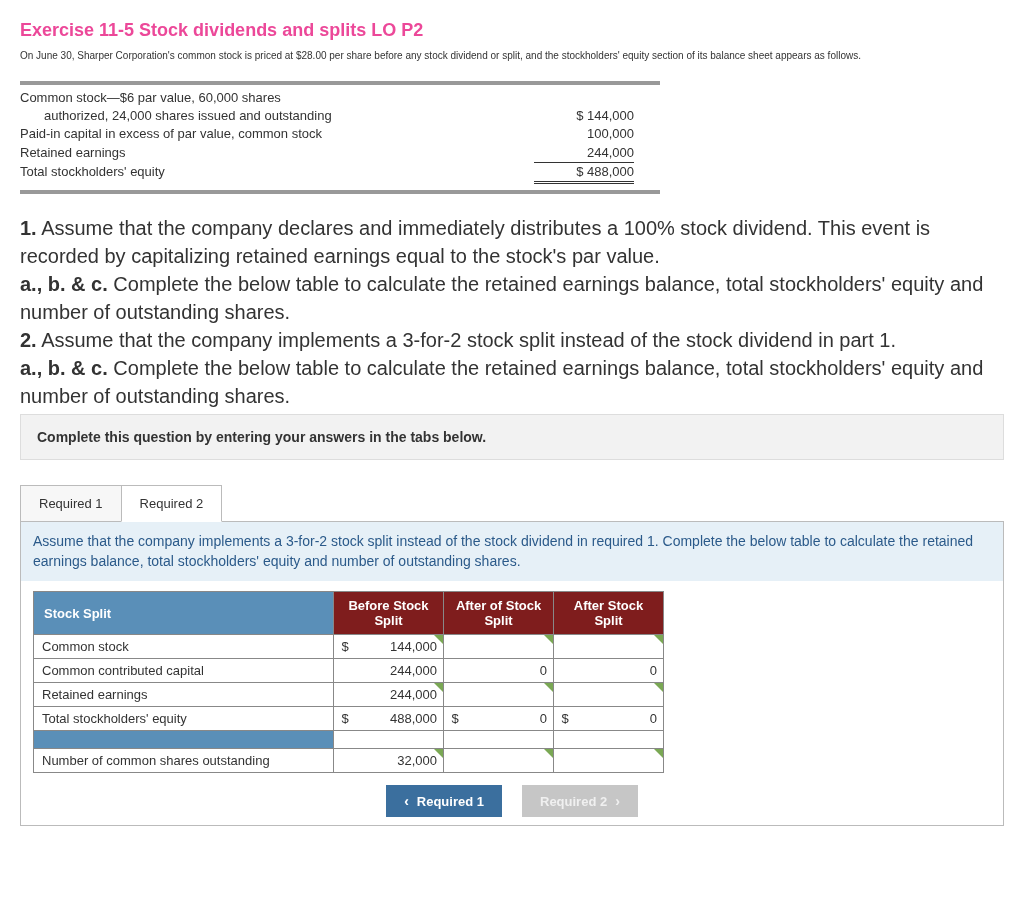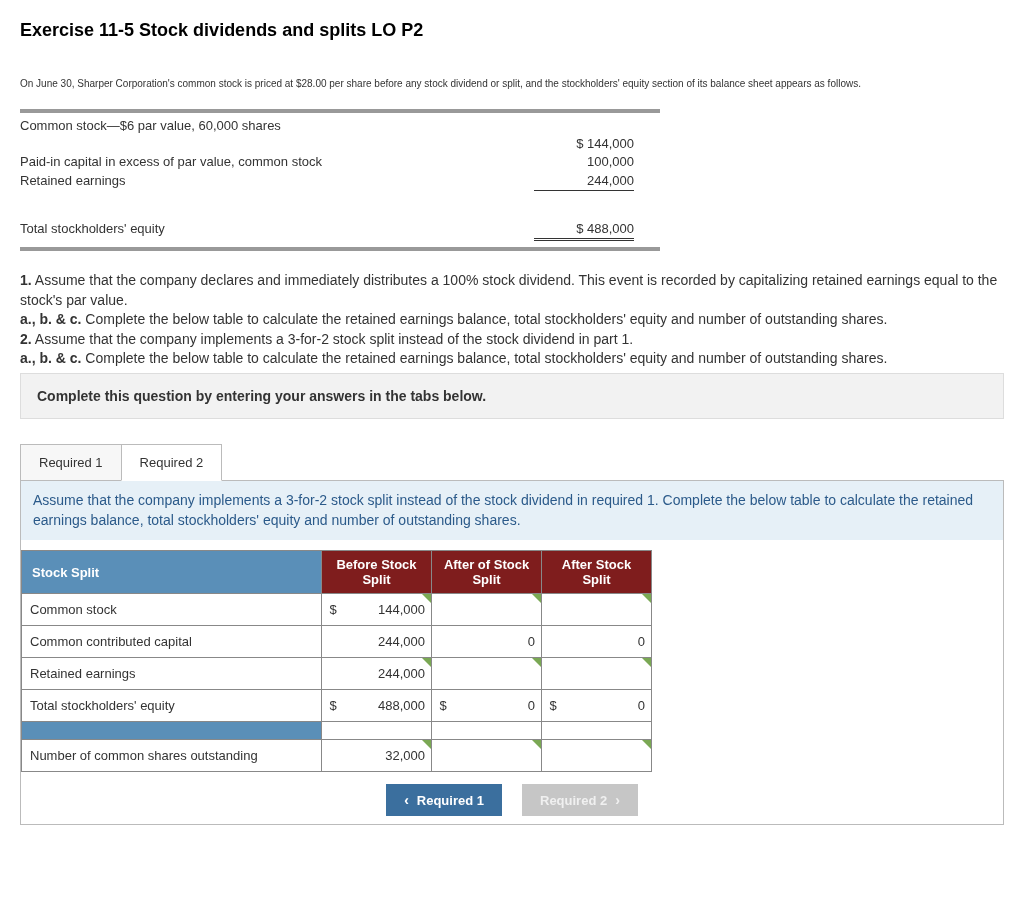--- a/index.html
+++ b/index.html
@@ -11,22 +11,22 @@
       font-family: Arial, Helvetica, sans-serif;
       font-size: 14px;
       color: #333;
       padding: 20px;
       background: #fff;
       width: 1024px;
     }
     h1 {
       font-size: 18px;
       font-weight: bold;
-      margin-bottom: 36px;
-      color: #000000;
+      margin-bottom: 8px;
+      color: #ec4899;
     }
     .intro {
       font-size: 10px;
       margin-bottom: 18px;
       line-height: 1.4;
     }
     .ledger-wrap {
       margin-bottom: 6px;
     }
     .hr-bar {
@@ -58,21 +58,21 @@
     .ledger-fill {
       flex: 1;
     }
     .underline-single {
       border-bottom: 1px solid #333;
     }
     .underline-double {
       border-bottom: 3px double #333;
     }
     .qtext {
-      font-size: 14px;
+      font-size: 20px;
       line-height: 1.4;
       margin-top: 20px;
     }
     .qtext b {
       font-weight: bold;
     }
     .instruction-box {
       background: #f2f2f2;
       border: 1px solid #ddd;
       padding: 14px 16px;
@@ -109,21 +109,21 @@
     }
     .panel-desc {
       background: #e6f0f7;
       color: #2b5a8a;
       padding: 10px 12px;
       font-size: 14px;
       line-height: 1.4;
     }
     .dtable {
       border-collapse: collapse;
-      margin: 10px 8px 0 0;
+      margin: 10px 8px 0 12px;
     }
     .dtable th, .dtable td {
       border: 1px solid #888;
       font-size: 13px;
     }
     .dtable th {
       background: #7f1d1d;
       color: #fff;
       font-weight: bold;
       text-align: center;
@@ -131,21 +131,21 @@
       vertical-align: middle;
     }
     .dtable th.row-head {
       background: #5a8fb8;
       color: #fff;
       text-align: left;
       padding: 8px 10px;
     }
     .dtable td {
       padding: 0;
-      height: 32px;
+      height: 24px;
       background: #fff;
     }
     .dtable td.label-cell {
       padding: 4px 8px;
       background: #fff;
     }
     .col-label { width: 300px; }
     .col-val { width: 110px; }
     .num-cell {
       display: flex;
@@ -219,37 +219,38 @@
 
 <p class="intro">On June 30, Sharper Corporation's common stock is priced at $28.00 per share before any stock dividend or split, and the stockholders' equity section of its balance sheet appears as follows.</p>
 
 <div class="ledger-wrap">
   <div class="hr-bar"></div>
   <div class="ledger">
     <div class="ledger-row">
       <span class="ledger-label">Common stock—$6 par value, 60,000 shares</span>
     </div>
     <div class="ledger-row">
+      <span class="ledger-label indent">authorized, 24,000 shares issued and outstanding</span>
       <span class="ledger-fill"></span>
       <span class="ledger-value" style="margin-right:370px;">$ 144,000</span>
     </div>
     <div class="ledger-row">
       <span class="ledger-label">Paid-in capital in excess of par value, common stock</span>
       <span class="ledger-fill"></span>
       <span class="ledger-value" style="margin-right:370px;">100,000</span>
     </div>
     <div class="ledger-row">
       <span class="ledger-label">Retained earnings</span>
       <span class="ledger-fill"></span>
       <span class="ledger-value underline-single" style="margin-right:370px;">244,000</span>
     </div>
     <div class="ledger-row">
       <span class="ledger-label">Total stockholders' equity</span>
       <span class="ledger-fill"></span>
-      <span class="ledger-value underline-double" style="margin-right:370px;margin-top:29px;">$ 488,000</span>
+      <span class="ledger-value underline-double" style="margin-right:370px;">$ 488,000</span>
     </div>
   </div>
   <div class="hr-bar" style="margin-top:6px;"></div>
 </div>
 
 <div class="qtext">
   <b>1.</b><span> Assume that the company declares and immediately distributes a 100% stock dividend. This event is recorded by capitalizing retained earnings equal to the stock's par value.</span><br>
   <b>a., b. &amp; c.</b><span> Complete the below table to calculate the retained earnings balance, total stockholders' equity and number of outstanding shares.</span><br>
   <b>2.</b><span> Assume that the company implements a 3-for-2 stock split instead of the stock dividend in part 1.</span><br>
   <b>a., b. &amp; c.</b><span> Complete the below table to calculate the retained earnings balance, total stockholders' equity and number of outstanding shares.</span>

